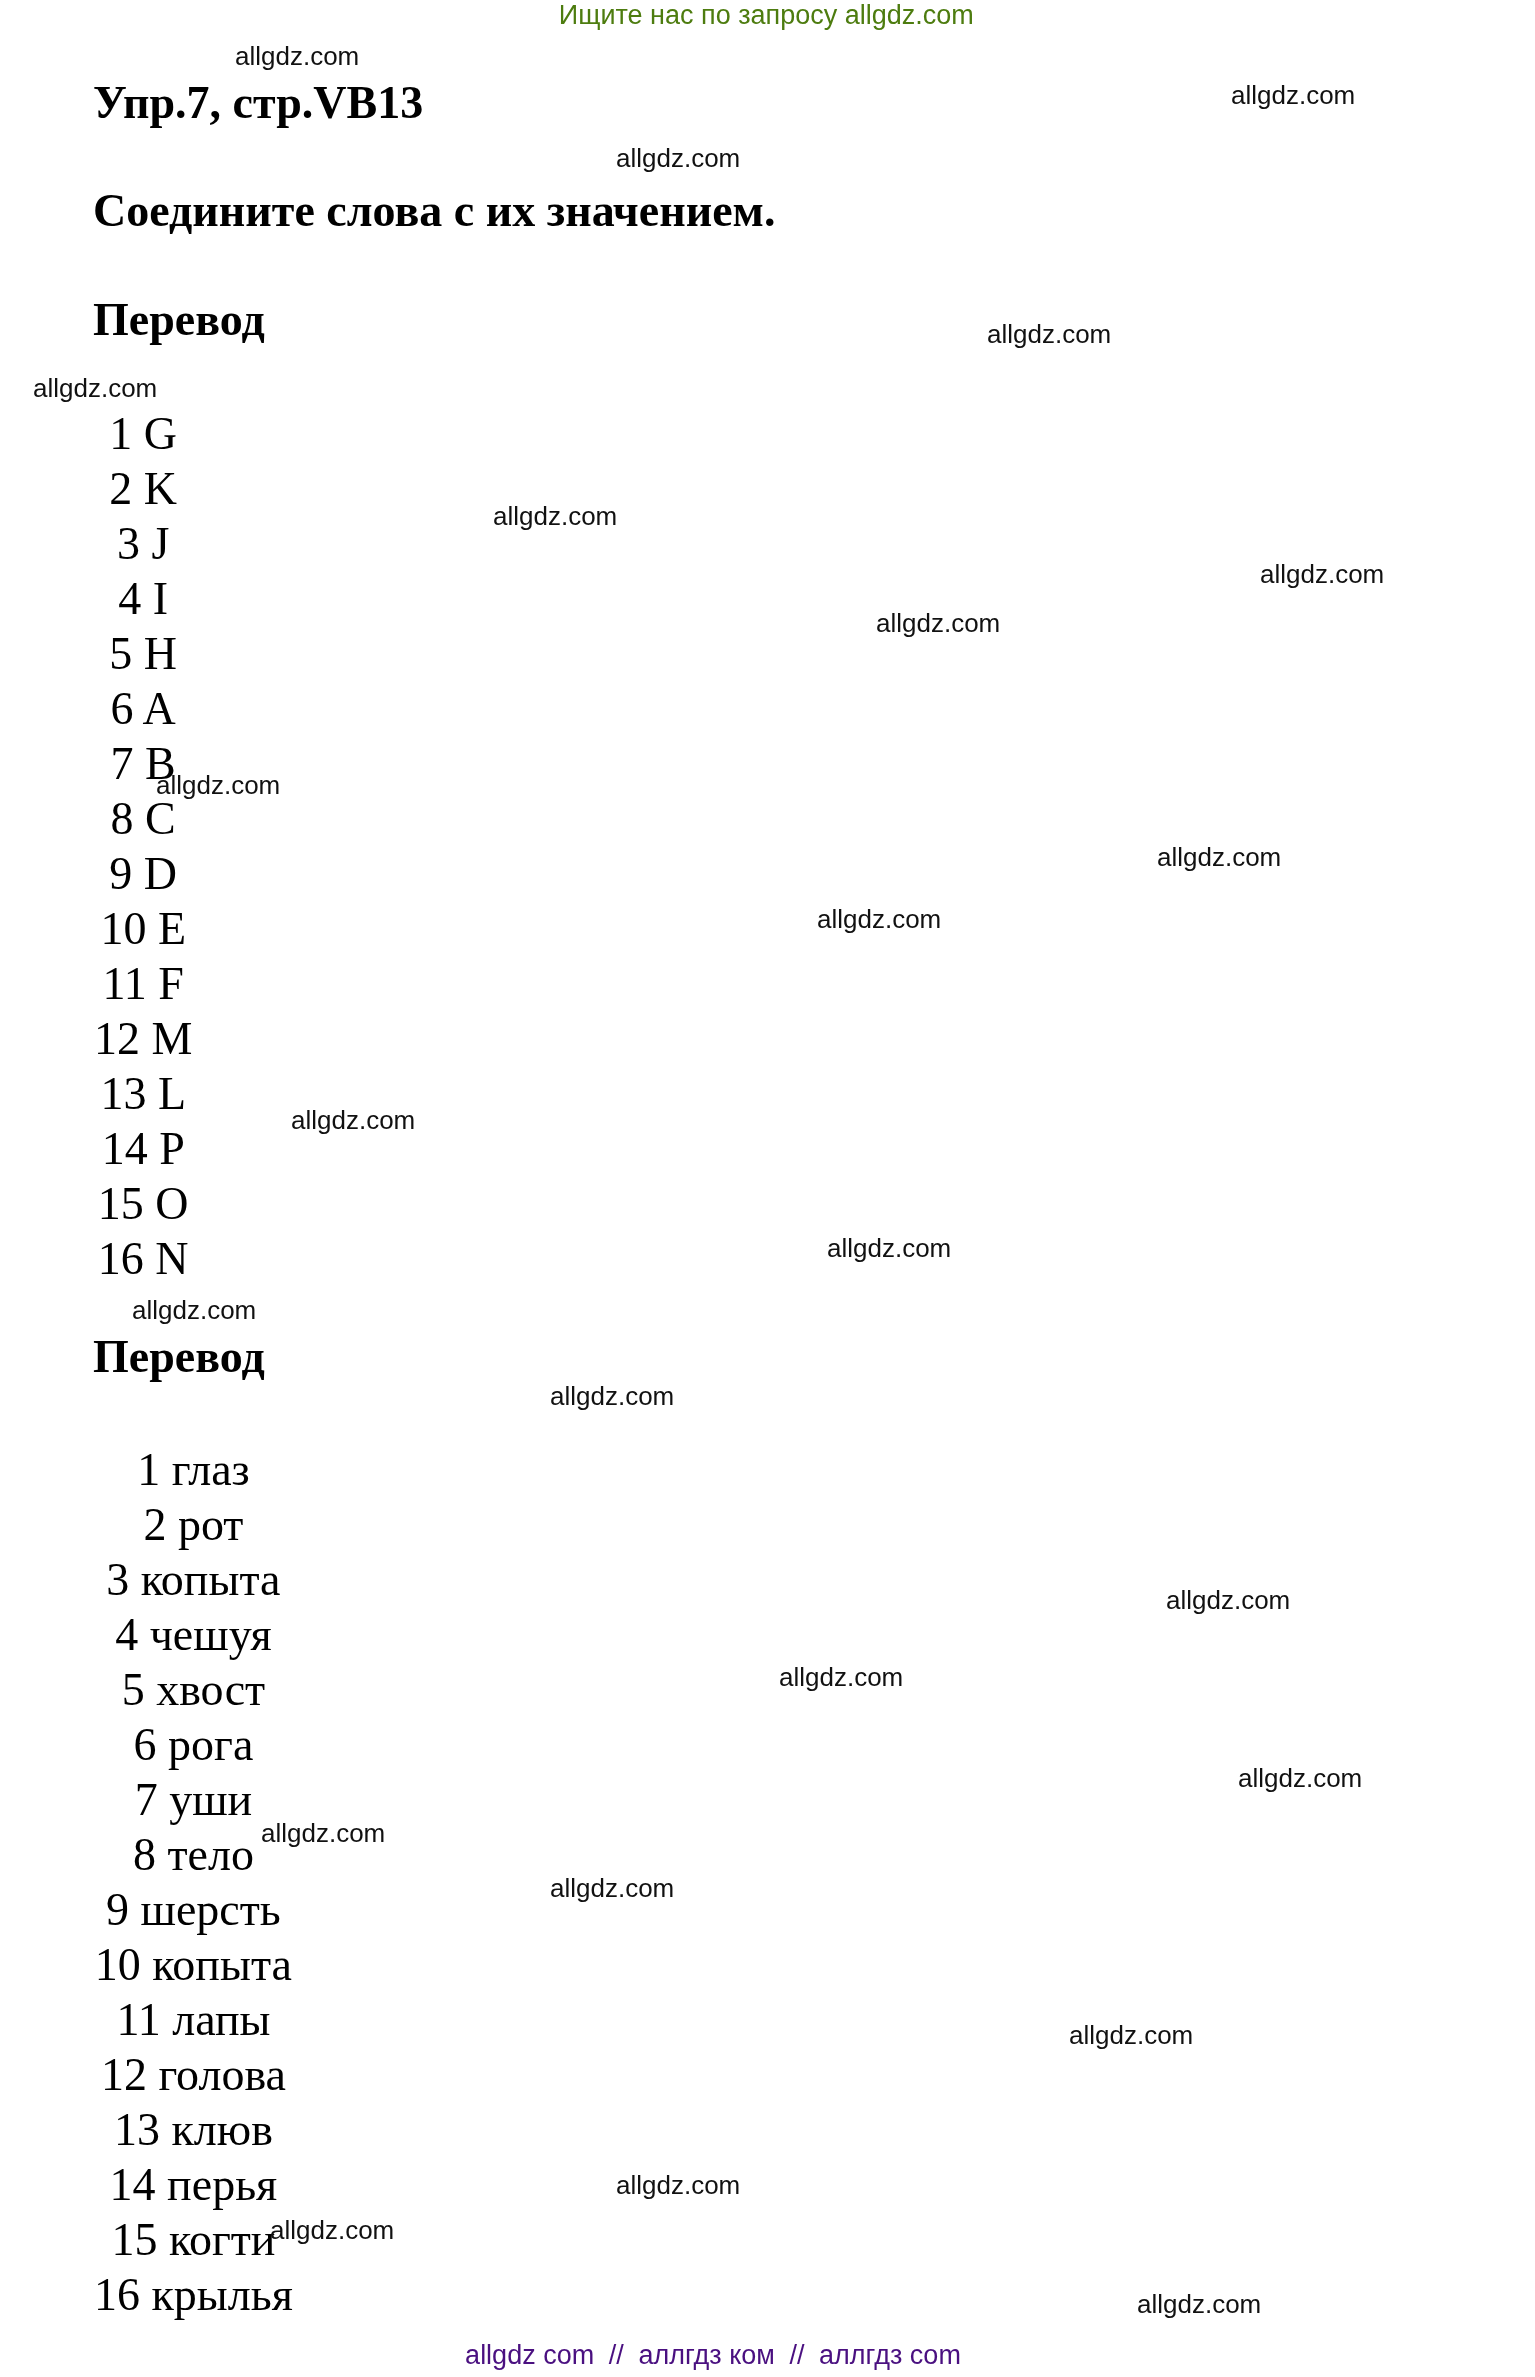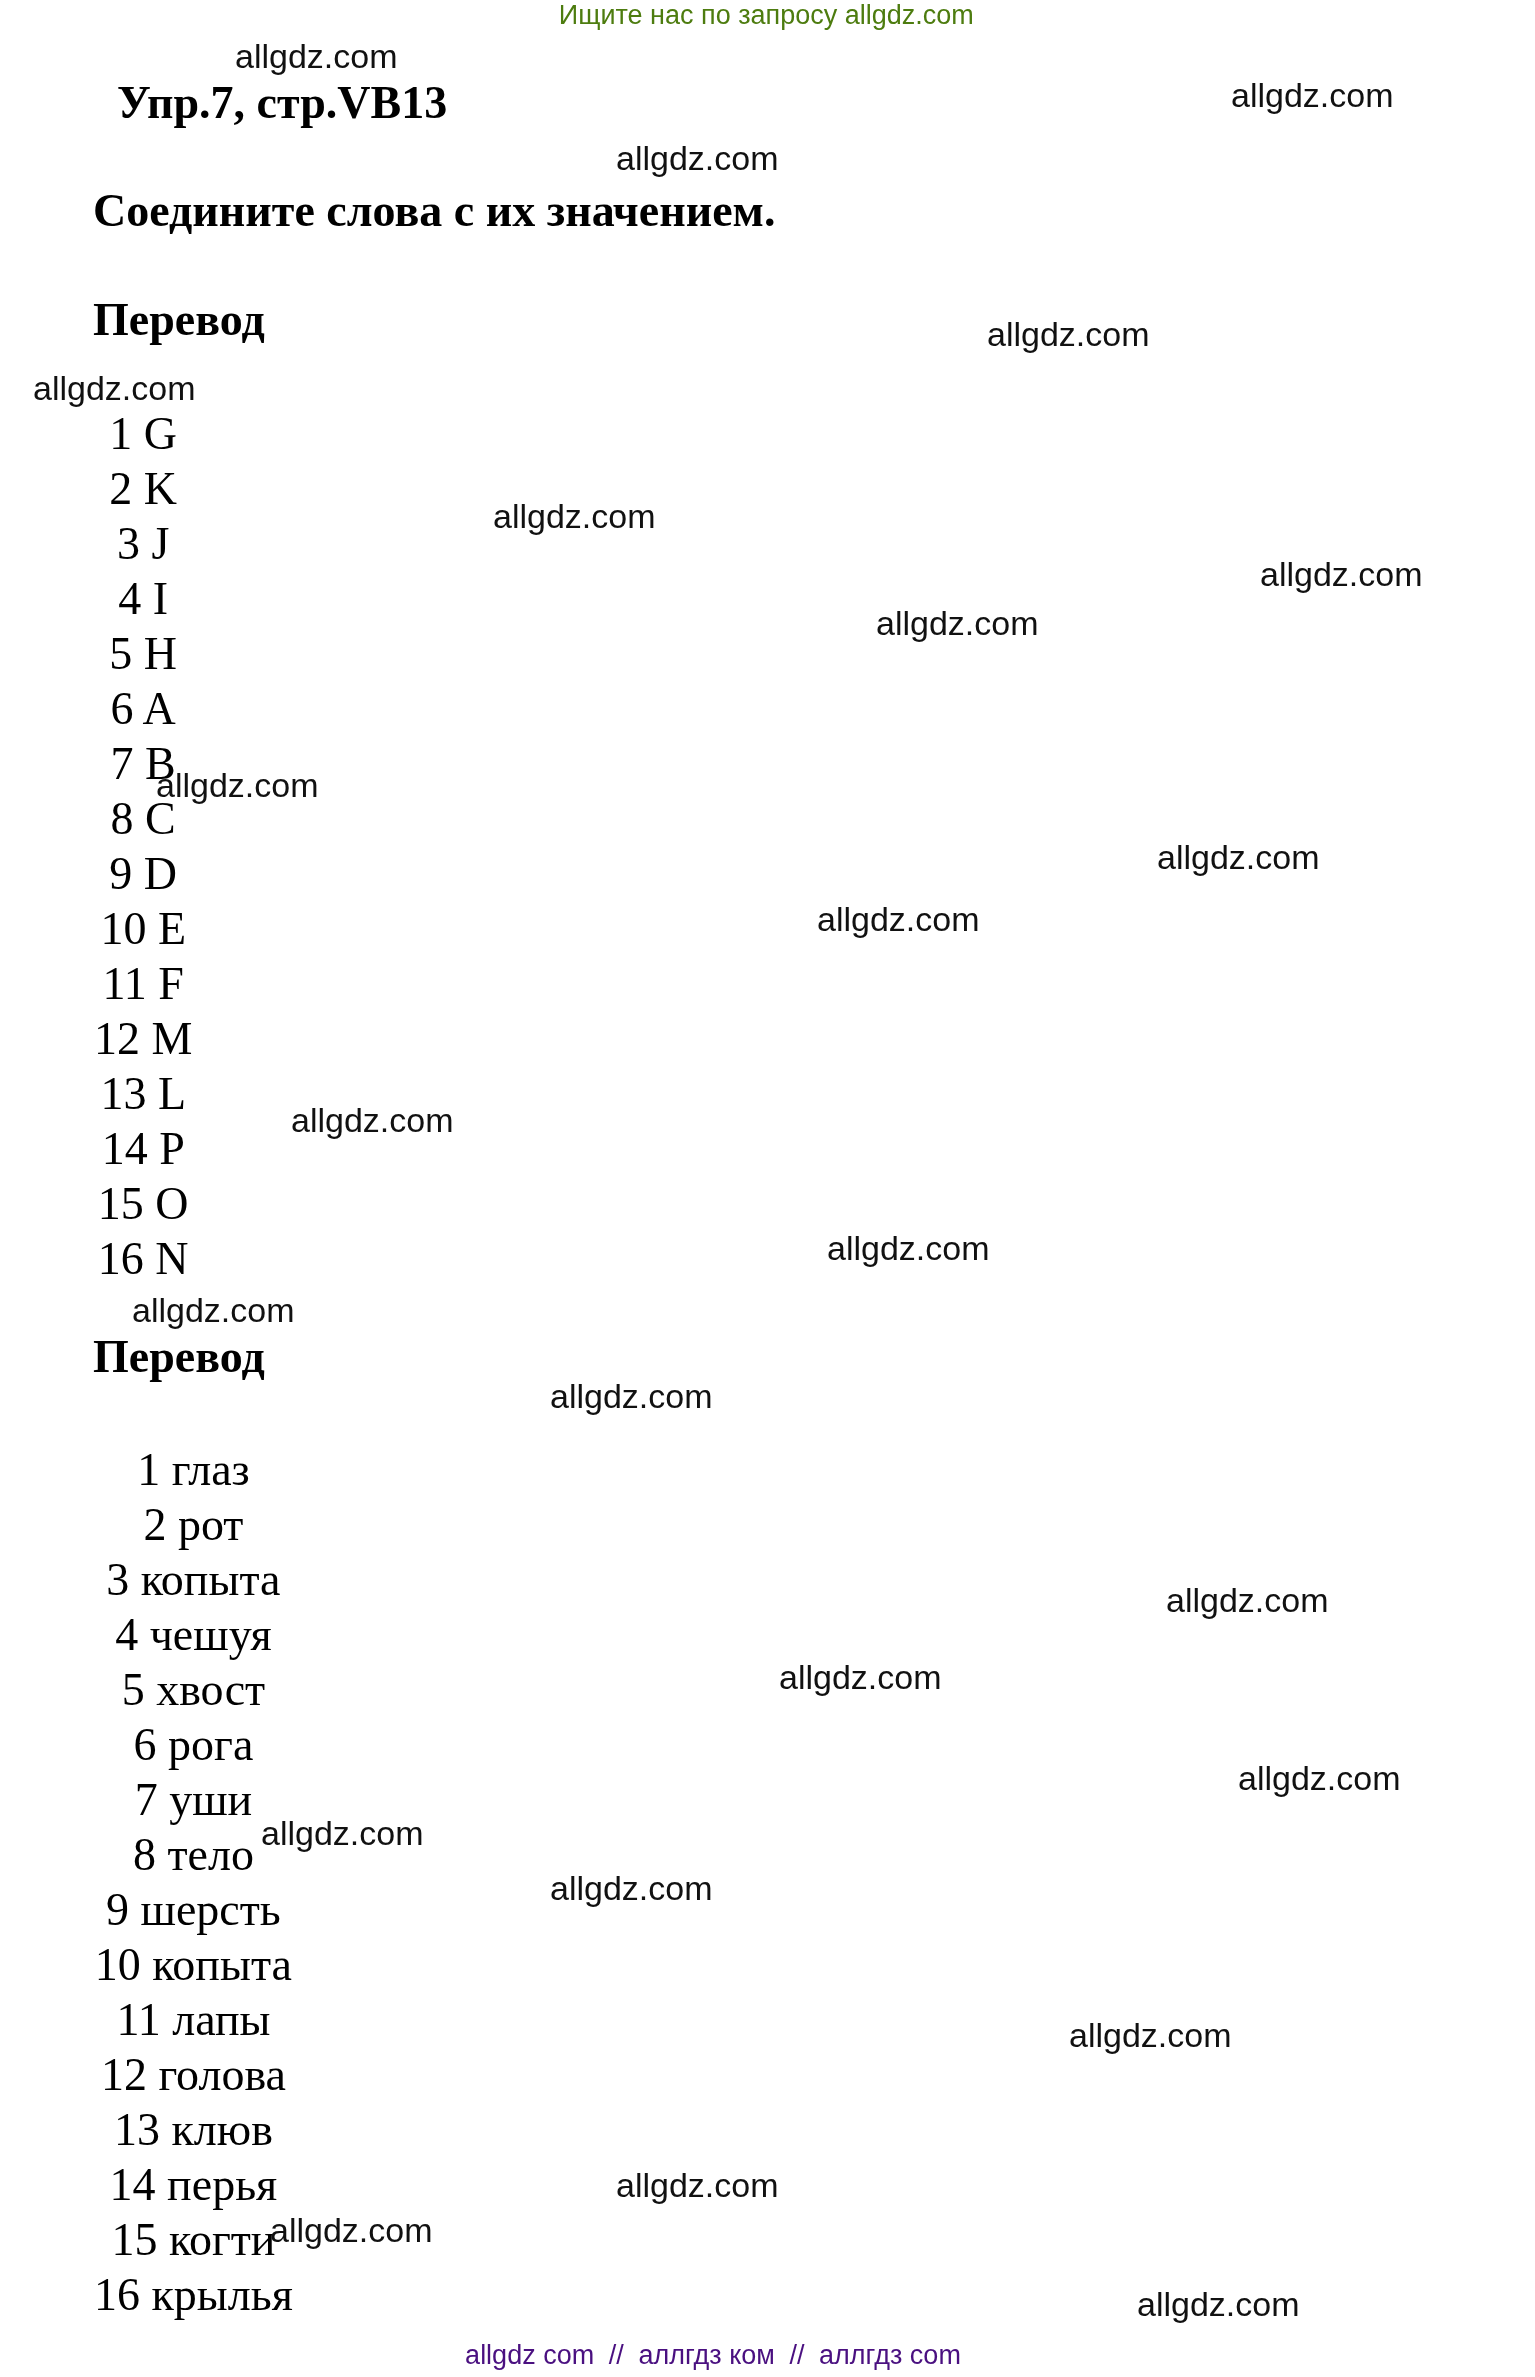--- a/index.html
+++ b/index.html
@@ -15,38 +15,38 @@
     left: 93px;
     font-family: "Liberation Serif", serif; font-weight: bold;
     font-size: 46px; line-height: 46px; color: #000;
   }
   .answer-list {
     left: 94px; margin: 0; padding: 0; list-style: none;
     font-family: "Liberation Serif", serif; font-size: 46px; line-height: 55px; color: #000;
   }
   .answer-list li { margin: 0; padding: 0; height: 55px; white-space: nowrap; text-align: center; }
   .watermark {
-    font-family: "Liberation Sans", sans-serif; font-size: 34px; line-height: 26px;
+    font-family: "Liberation Sans", sans-serif; font-size: 26px; line-height: 26px;
     color: #111111;
   }
   .footer {
     top: 2342px; left: 0; width: 1426px; text-align: center;
     font-family: "Liberation Sans", sans-serif; font-size: 27px; line-height: 27px;
     color: #4a1080;
   }
   .footer .sep { display: inline-block; margin: 0 14.6px; }
 </style>
 </head>
 <body>
 
 <div class="abs banner">
   <span>Ищите нас по запросу allgdz.com</span>
 </div>
 
-<div class="abs heading" style="top:80px;margin-left:24px;">Упр.7, стр.VB13</div>
+<div class="abs heading" style="top:80px;">Упр.7, стр.VB13</div>
 <div class="abs heading" style="top:188px;">Соедините слова с их значением.</div>
 <div class="abs heading" style="top:297px;">Перевод</div>
 
 <ul class="abs answer-list" style="top:406px;" id="answers-list">
     <li><span>1</span> <span>G</span></li>
     <li><span>2</span> <span>K</span></li>
     <li><span>3</span> <span>J</span></li>
     <li><span>4</span> <span>I</span></li>
     <li><span>5</span> <span>H</span></li>
     <li><span>6</span> <span>A</span></li>

